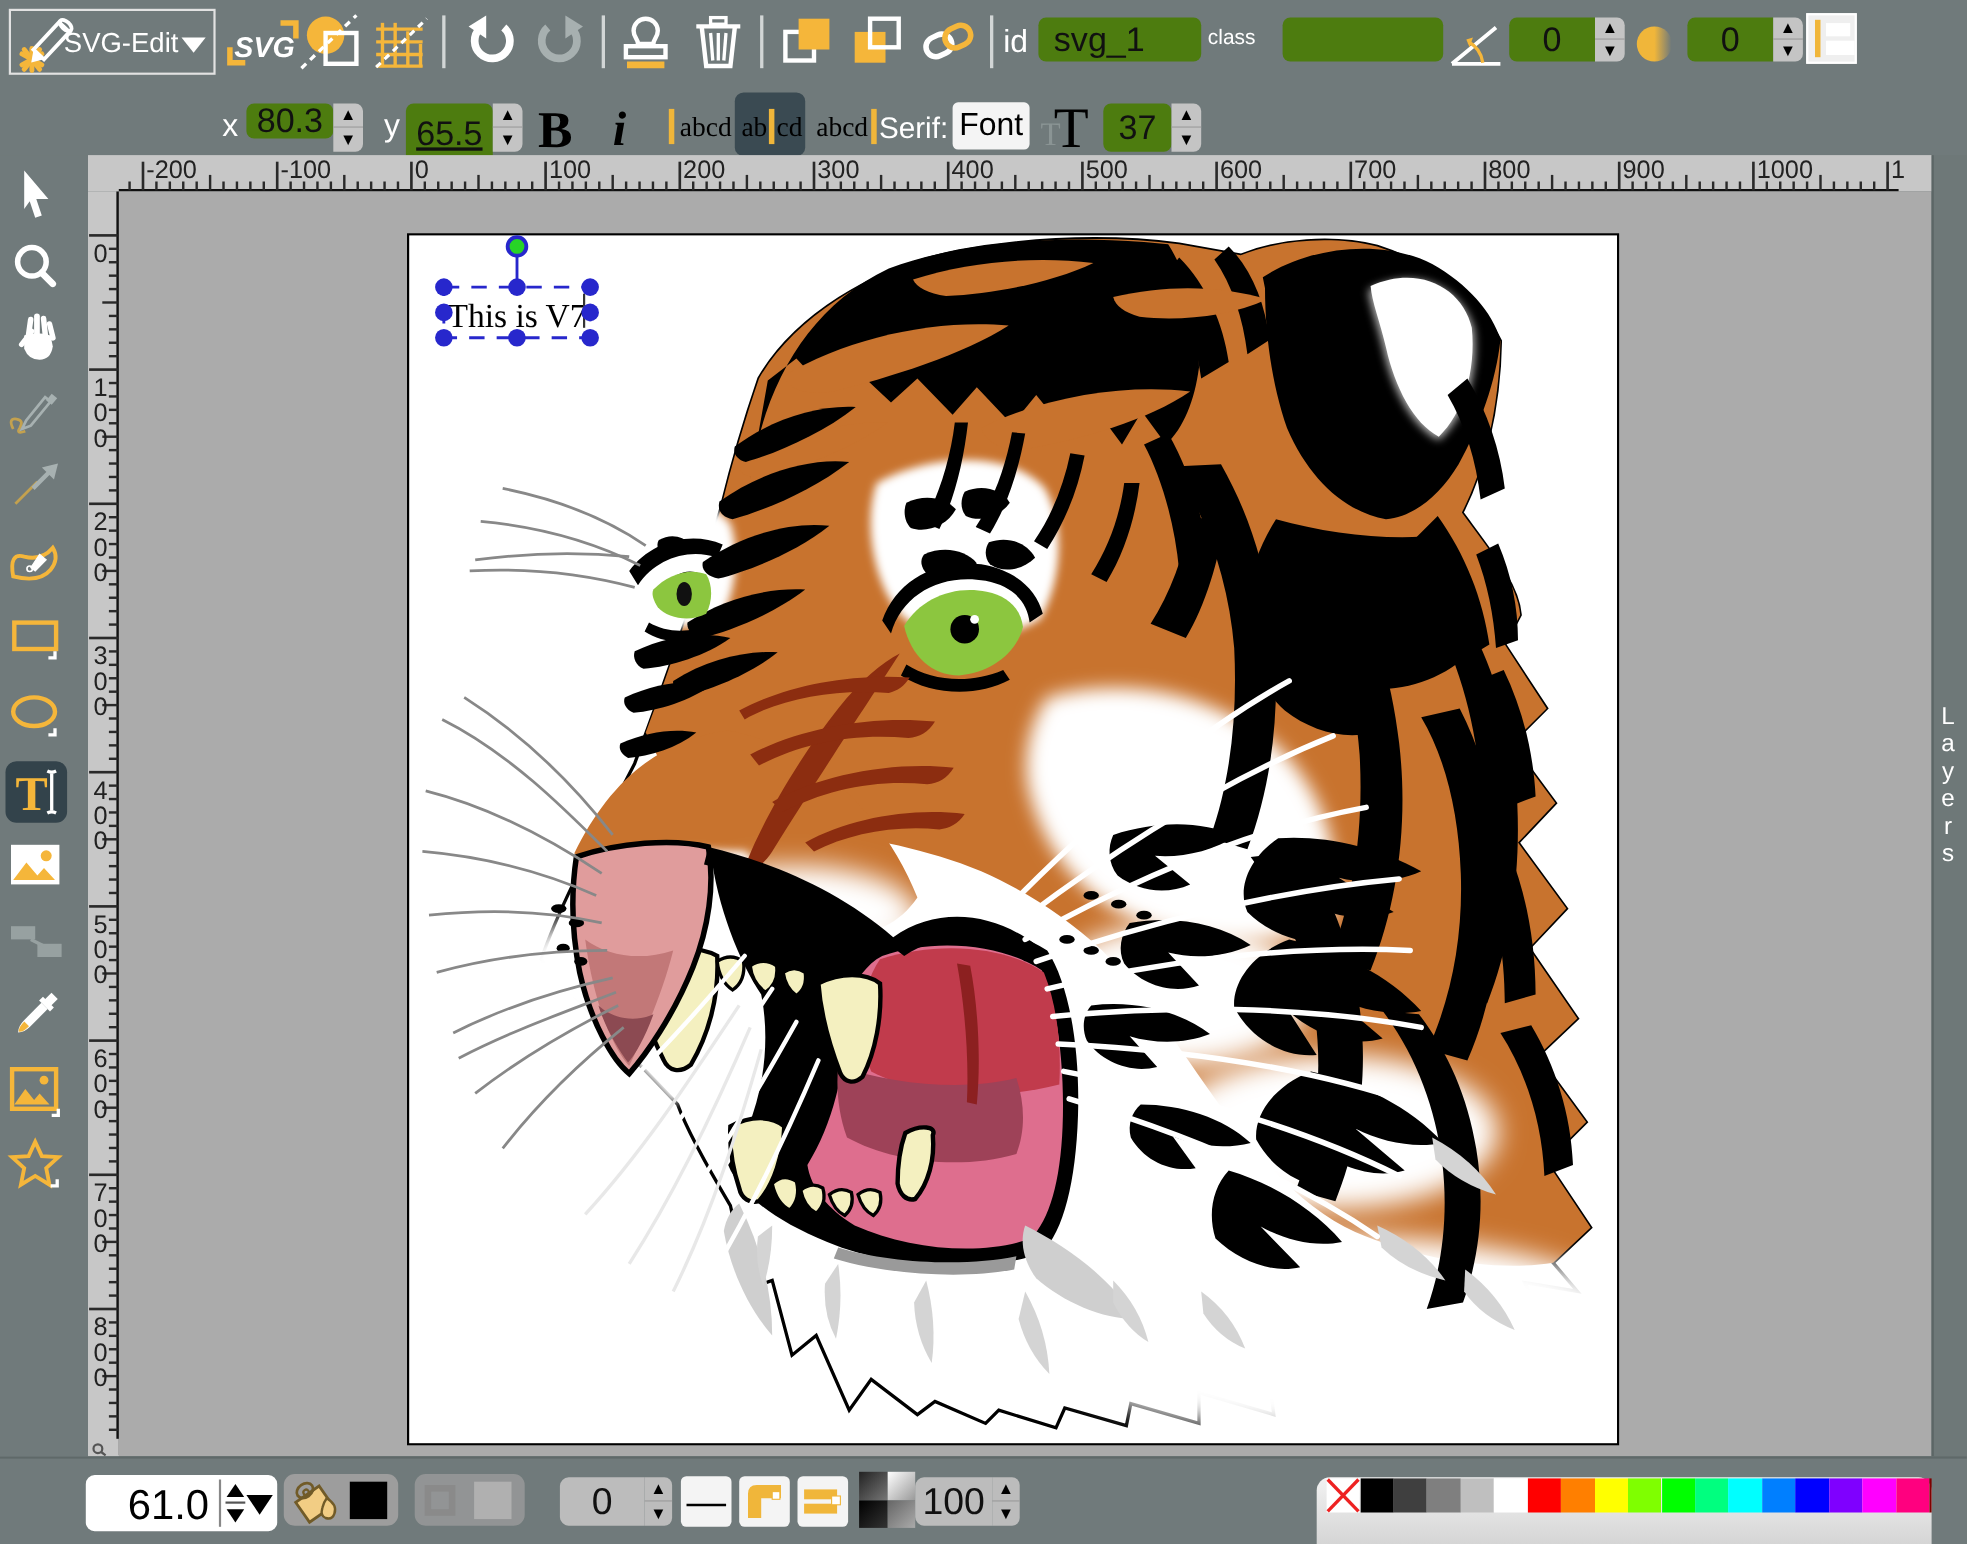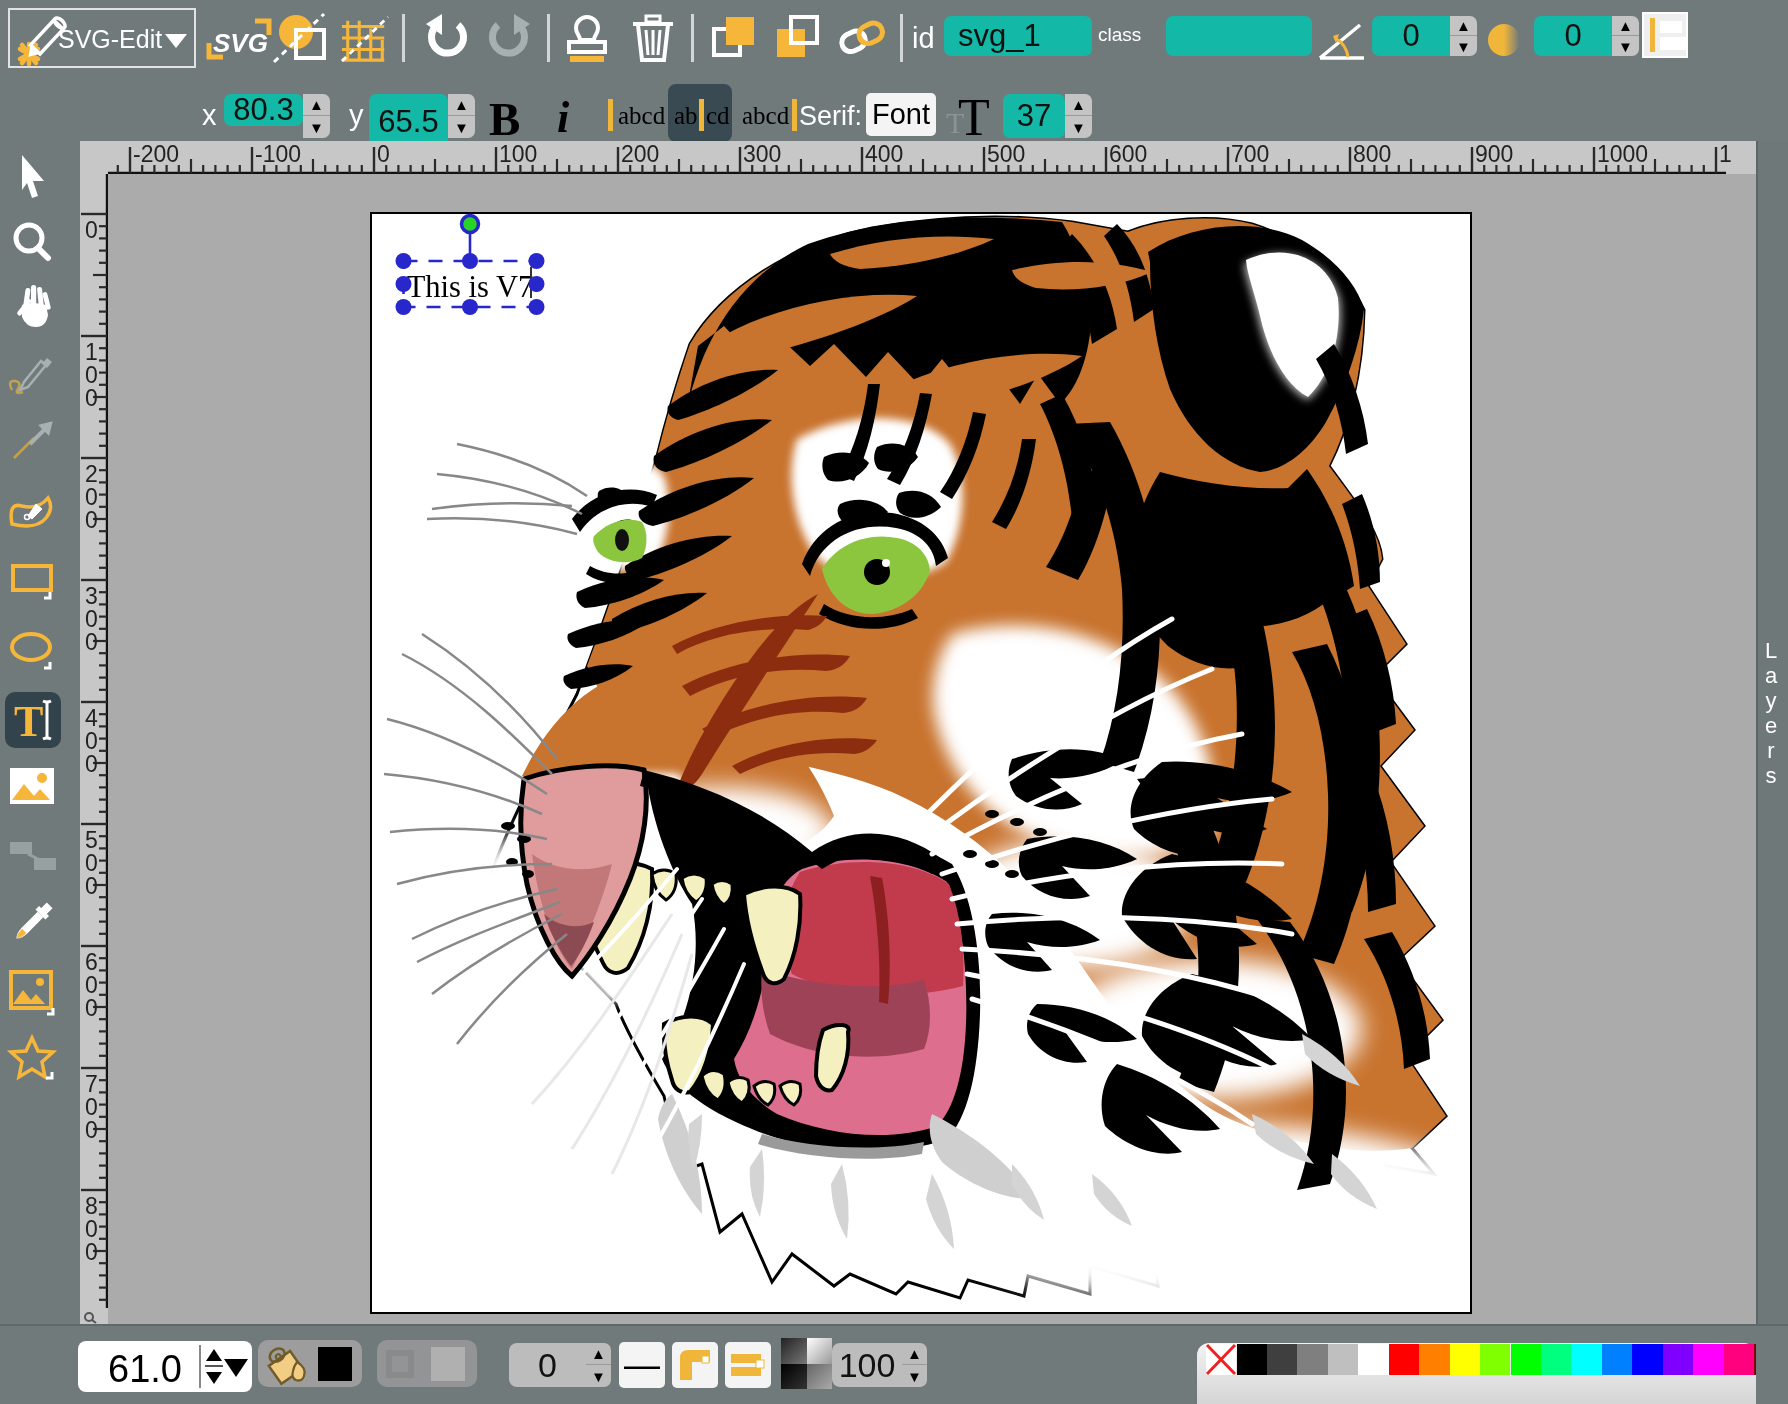--- a/index.html
+++ b/index.html
@@ -1,18 +1,18 @@
 <!DOCTYPE html>
 <html><head><meta charset="utf-8"><style>
 
 * { margin:0; padding:0; box-sizing:border-box; }
 html,body { width:1788px; height:1404px; overflow:hidden; background:#707a7b;
   font-family:"Liberation Sans", sans-serif; }
 .abs { position:absolute; }
-.inp { position:absolute; background:#14b8a6; border-radius:7px; color:#111;
+.inp { position:absolute; background:#4d7c0f; border-radius:7px; color:#111;
   font-size:31px; display:flex; align-items:center; justify-content:center; }
 .lbl { position:absolute; color:#fff; font-size:29px; }
 .spin { position:absolute; width:27px; background:#c4c4c4; border-radius:0 7px 7px 0; }
 .spin .u,.spin .d { position:absolute; left:0; width:100%; height:50%; display:flex;
   align-items:center; justify-content:center; font-size:15px; color:#000; }
 .spin .u { top:0; border-bottom:1px solid #9a9a9a;}
 .spin .d { bottom:0; }
 svg { position:absolute; overflow:visible; }
 
 </style></head><body>
@@ -132,21 +132,21 @@
 <div class="abs" style="left:1650px;top:18px;width:5px;height:34px;background:#f0b63a;"></div>
 <div class="abs" style="left:1660px;top:21px;width:22px;height:12px;background:#fff;"></div>
 <div class="abs" style="left:1660px;top:37px;width:26px;height:13px;background:#fff;"></div>
 <div class="lbl" style="left:202px;top:99px;">x</div>
 <div class="inp" style="left:224px;top:94px;width:79px;height:32px;">80.3</div>
 <div class="spin" style="left:303px;top:94px;height:44px;">
     <div class="u">▲</div>
     <div class="d">▼</div>
   </div>
 <div class="lbl" style="left:349px;top:99px;">y</div>
-<div class="inp" style="left:369px;top:94px;width:79px;height:56px;">65.5</div>
+<div class="inp" style="left:369px;top:94px;width:79px;height:56px;text-decoration:underline;">65.5</div>
 <div class="spin" style="left:448px;top:94px;height:44px;">
     <div class="u">▲</div>
     <div class="d">▼</div>
   </div>
 <div class="abs" style="left:489px;top:92px;font-family:'Liberation Serif',serif;font-weight:bold;font-size:47px;color:#000;">B</div>
 <div class="abs" style="left:557px;top:92px;font-family:'Liberation Serif',serif;font-style:italic;font-weight:bold;font-size:44px;color:#000;">i</div>
 <svg style="left:606px;top:96px;" width="60" height="38" viewBox="0 0 60 38">
 <rect x="2" y="3" width="5" height="32" fill="#f0b63a"></rect>
 <text x="12" y="28" font-family="Liberation Serif" font-size="25" fill="#000">abcd</text>
   </svg>
@@ -736,21 +736,21 @@
 <div class="abs" style="left:1756px;top:638px;width:30px;color:#fff;font-size:22px;">
     <div style="height:25px;text-align:center;">L</div>
     <div style="height:25px;text-align:center;">a</div>
     <div style="height:25px;text-align:center;">y</div>
     <div style="height:25px;text-align:center;">e</div>
     <div style="height:25px;text-align:center;">r</div>
     <div style="height:25px;text-align:center;">s</div>
   </div>
 <div class="abs" style="left:0;top:1324px;width:1788px;height:80px;background:#707a7b;border-top:2px solid #5f6969;"></div>
 <div class="abs" style="left:78px;top:1341px;width:174px;height:51px;background:#fff;border-radius:8px;"></div>
-<div class="abs" style="left:100px;top:1348px;width:90px;height:38px;color:#000;font-size:38px;text-align:center;">61.0</div>
+<div class="abs" style="left:100px;top:1348px;width:90px;height:38px;color:#000;font-size:38px;text-align:right;">61.0</div>
 <div class="abs" style="left:199px;top:1345px;width:2px;height:43px;background:#888;"></div>
 <svg style="left:203px;top:1348px;" width="22" height="38">
     <path d="M11 1 l8 12 h-16 z" fill="#000"></path>
     <line x1="2" y1="18" x2="20" y2="18" stroke="#555" stroke-width="2"></line>
     <path d="M11 36 l8 -12 h-16 z" fill="#000"></path>
   </svg>
 <svg style="left:222px;top:1357px;" width="28" height="22">
     <path d="M2 2 h24 l-12 18 z" fill="#000"></path>
   </svg>
 <div class="abs" style="left:258px;top:1340px;width:104px;height:47px;background:#9d9d9d;border-radius:10px;"></div>

